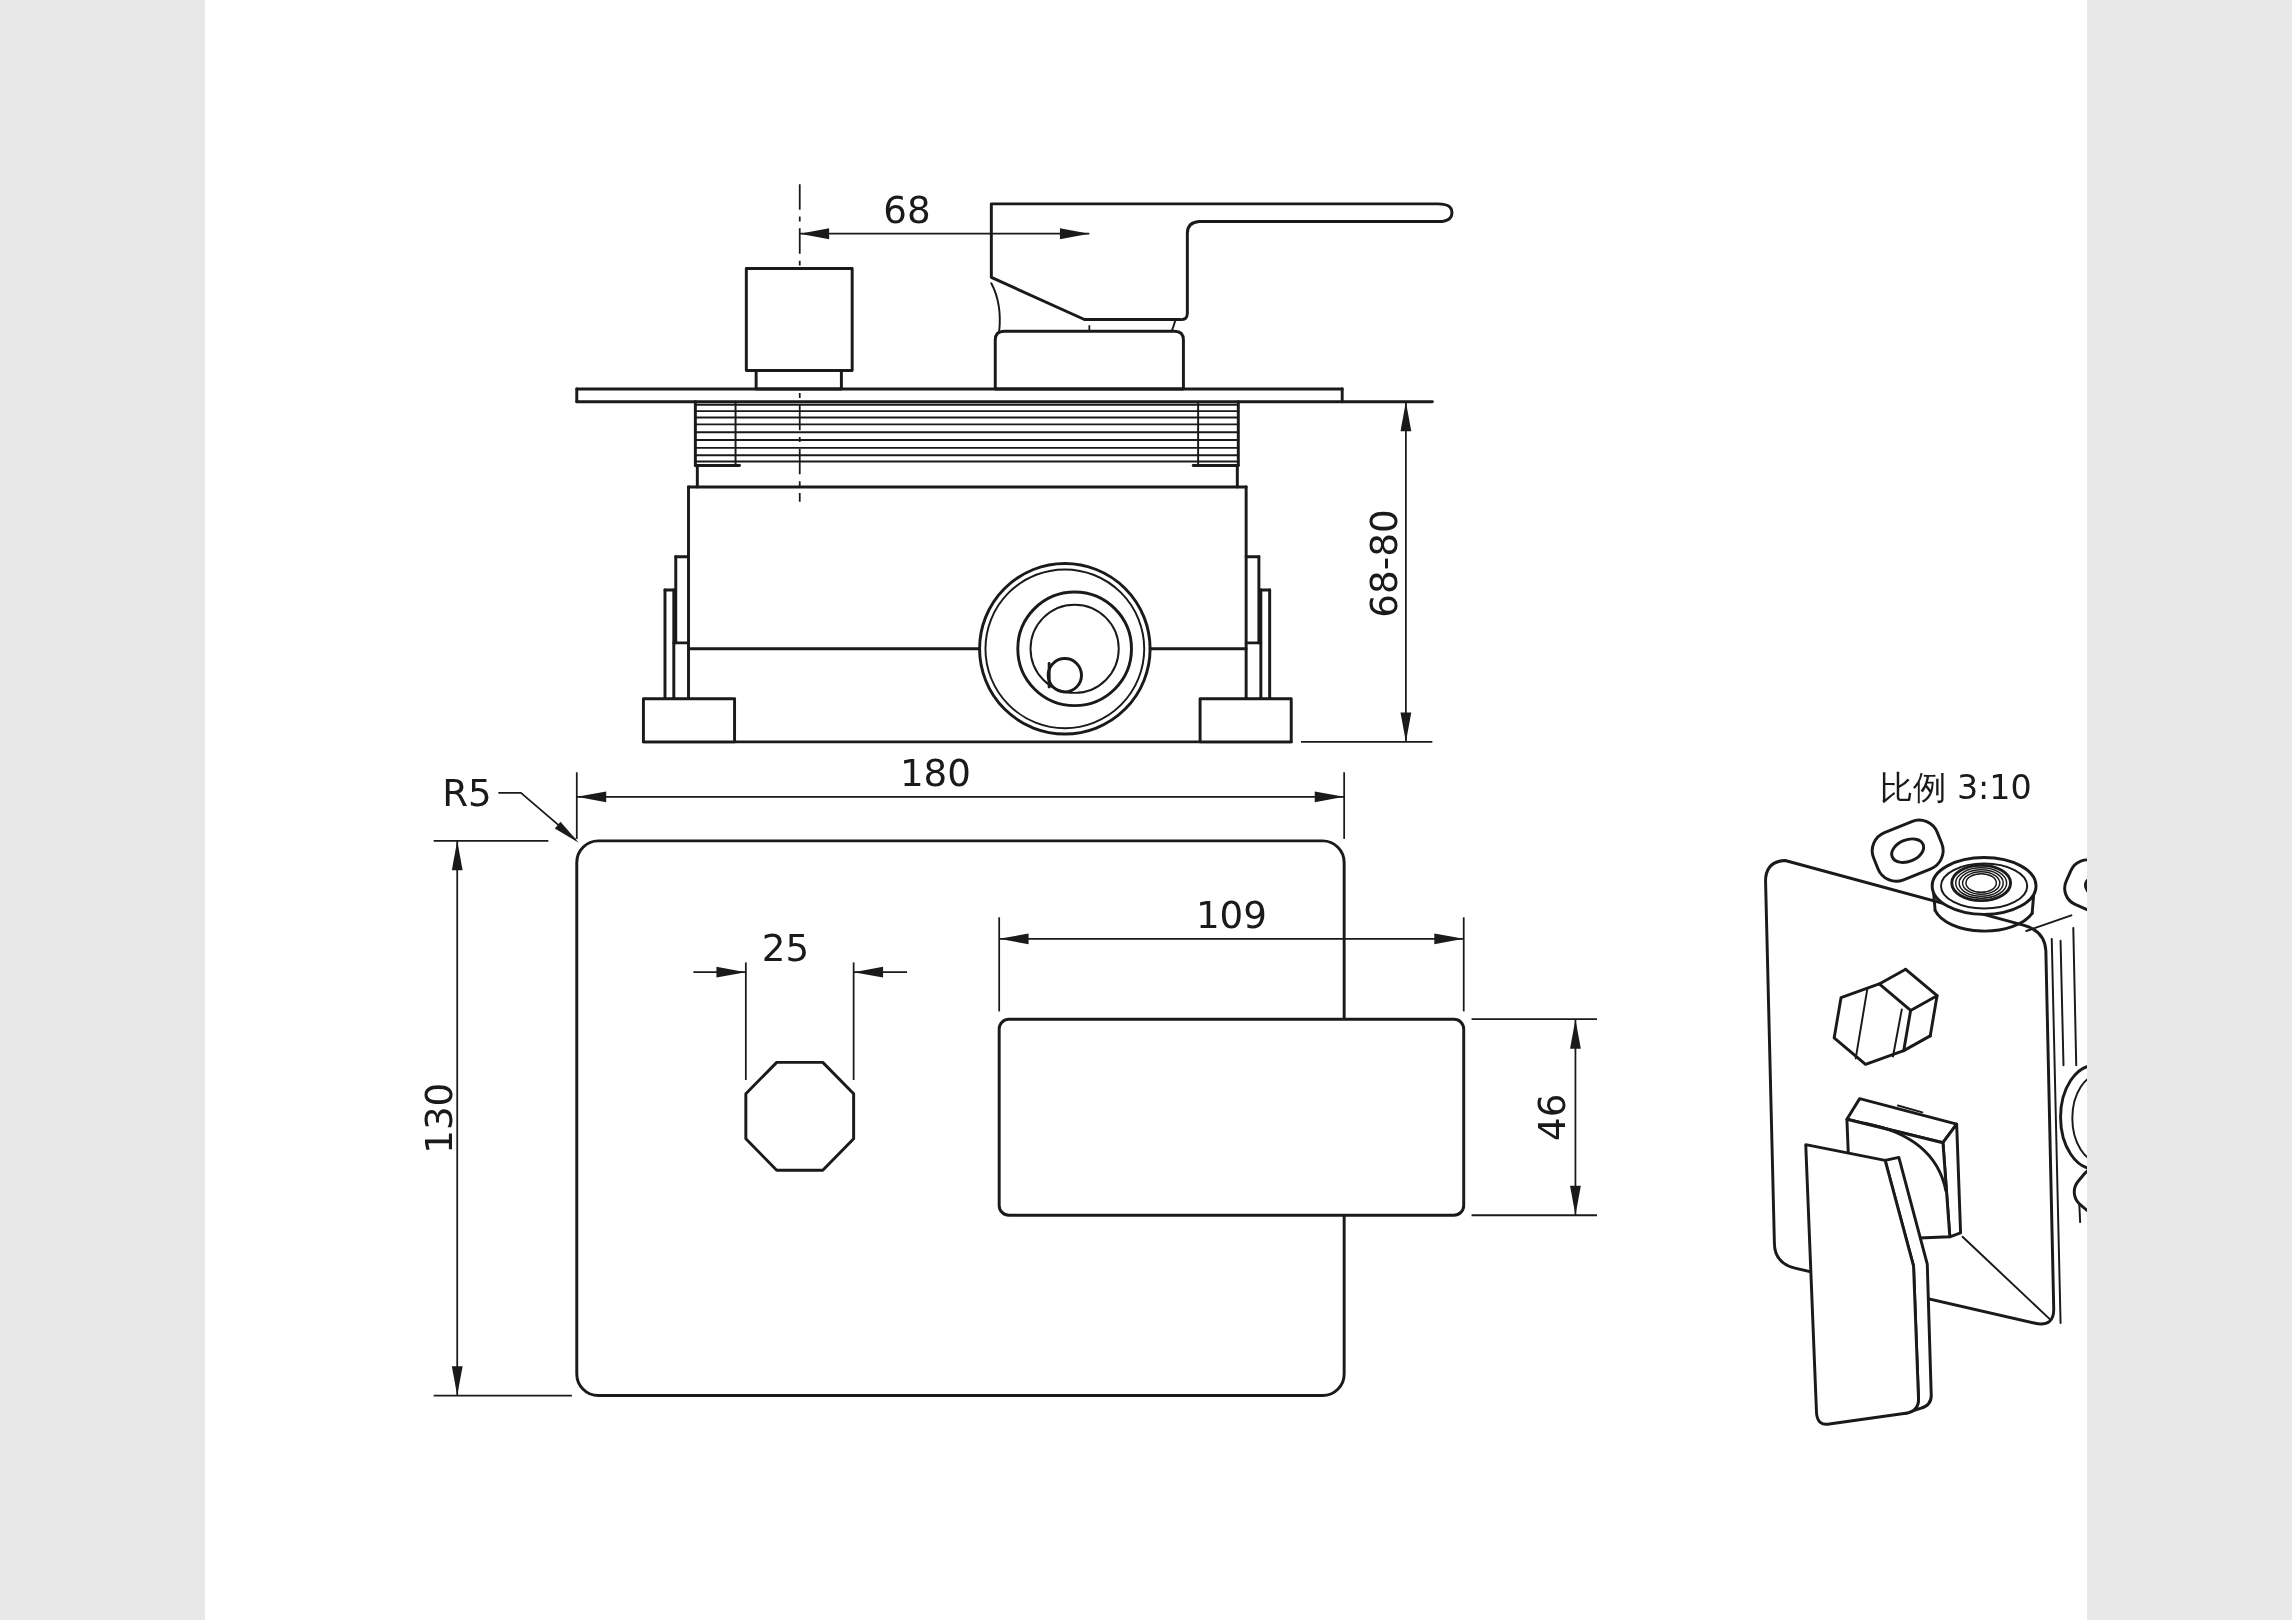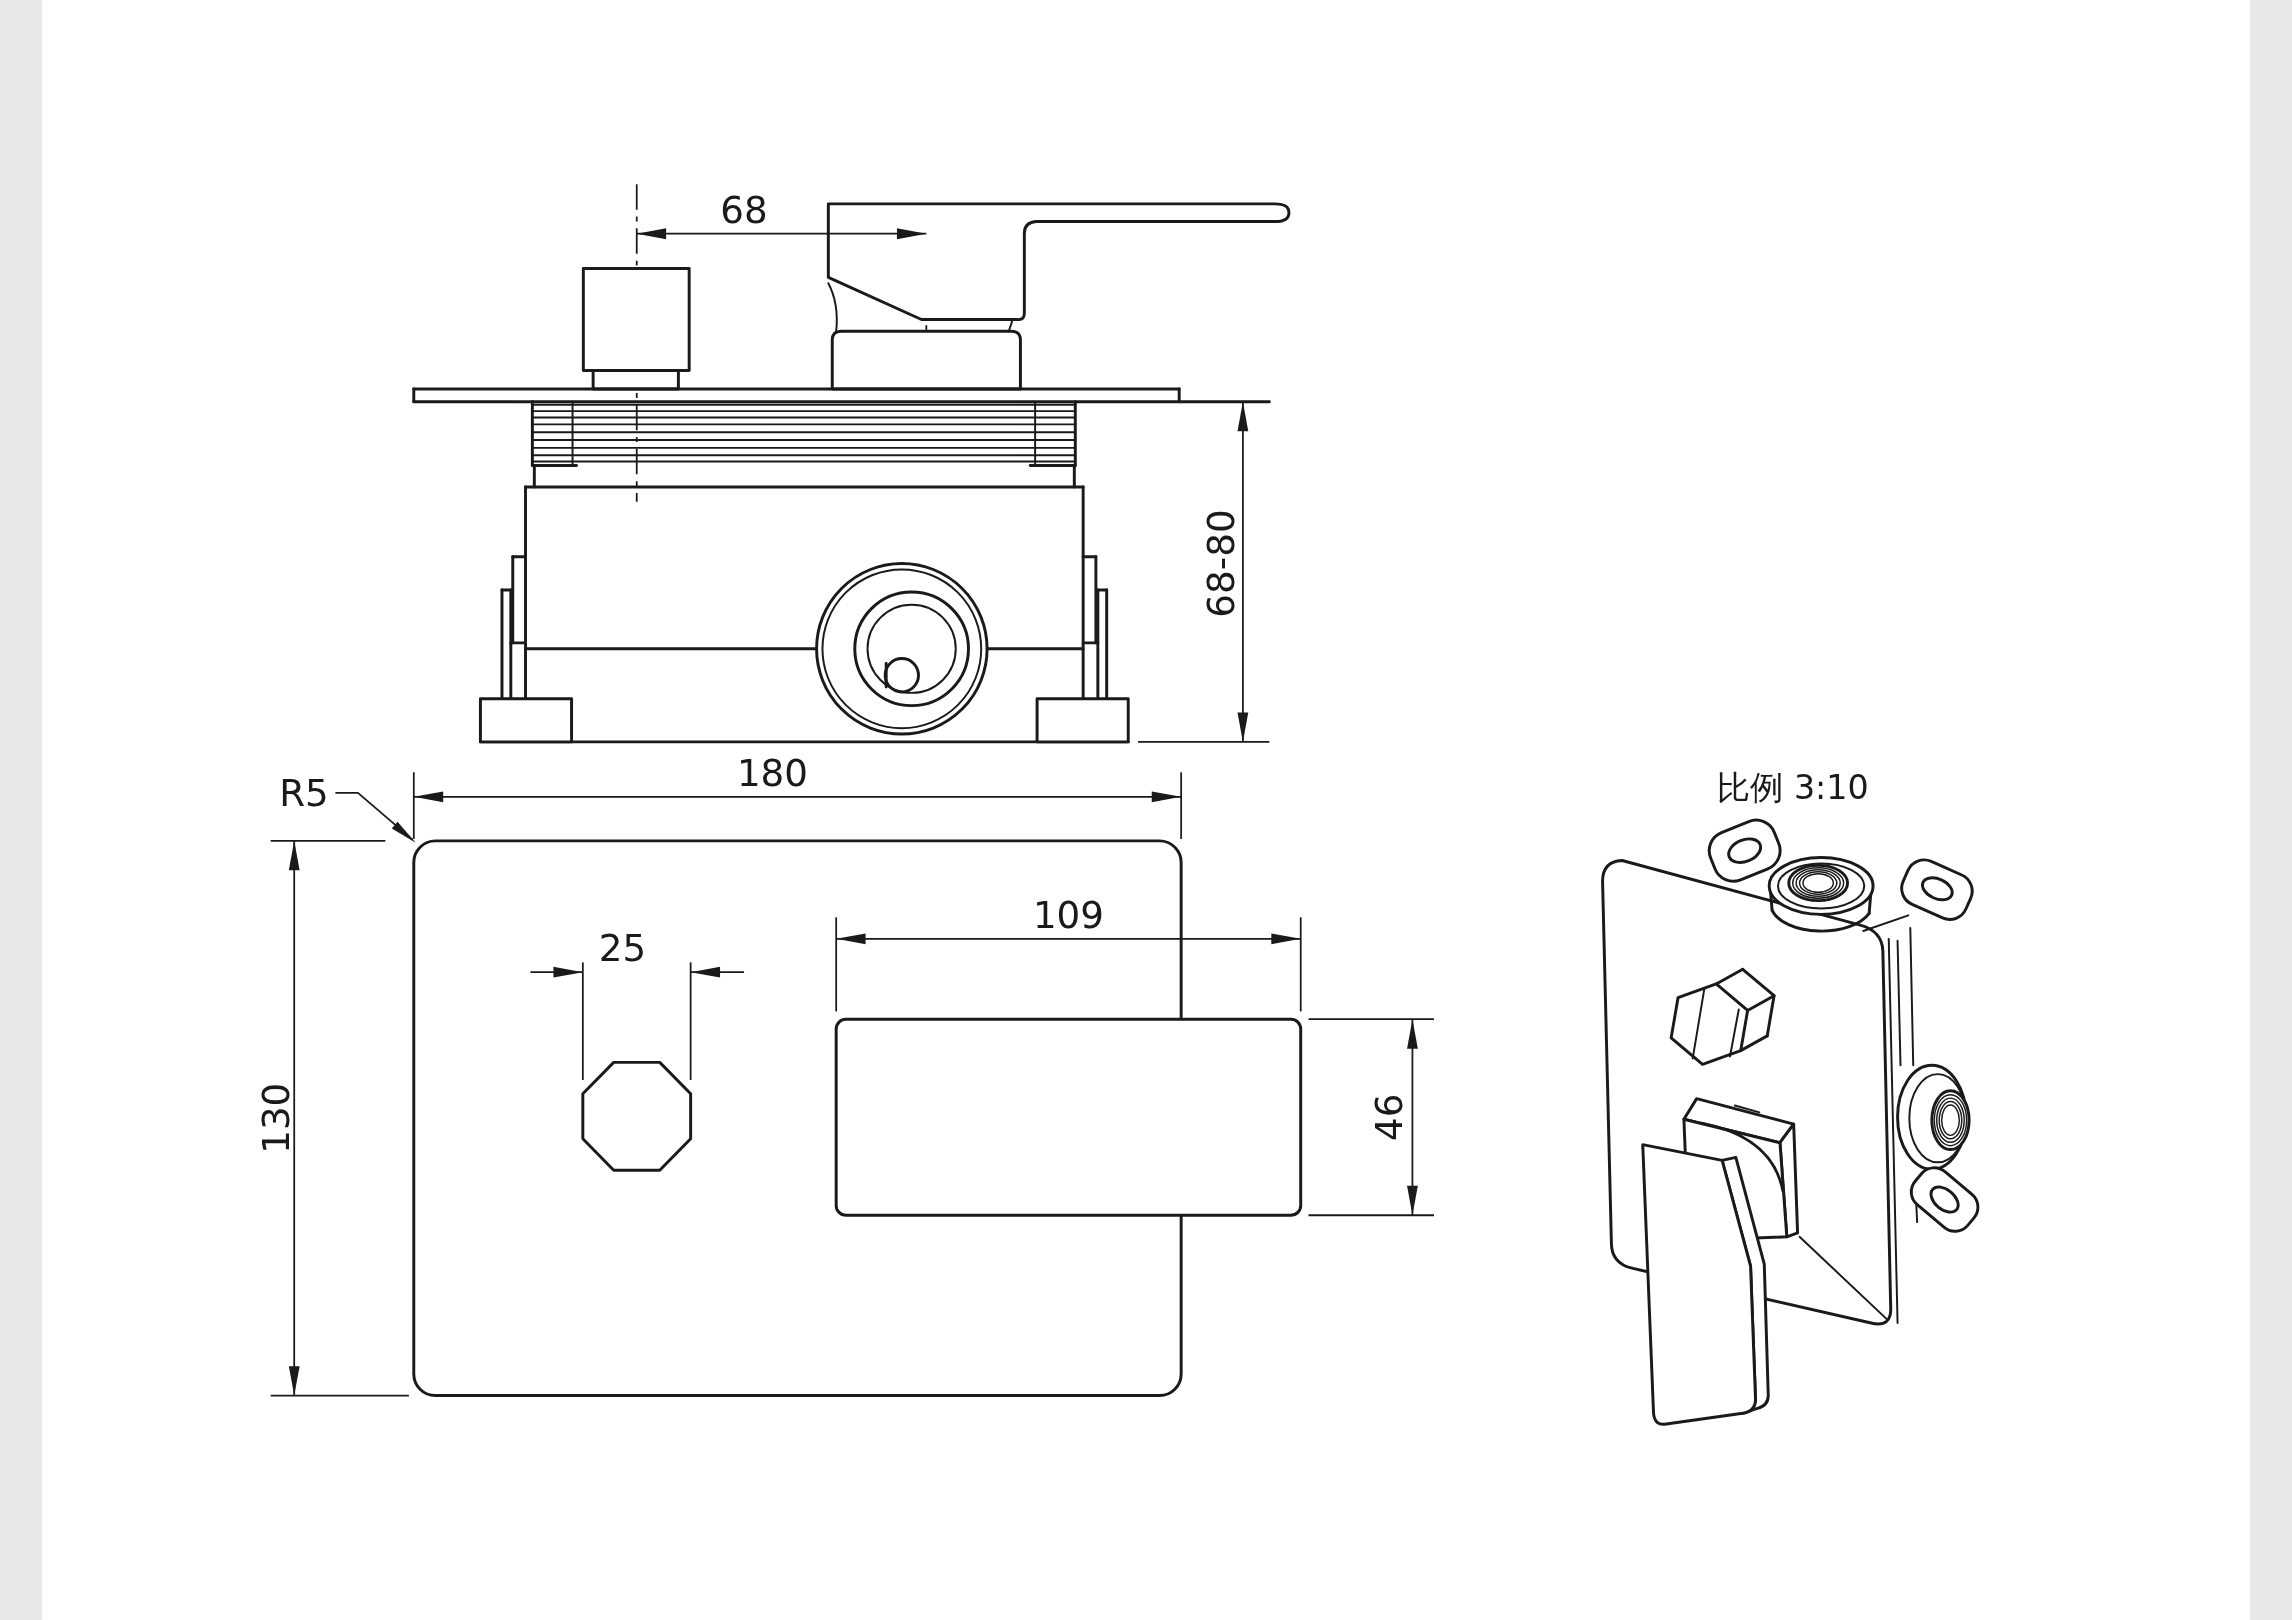--- a/index.html
+++ b/index.html
@@ -1,16 +1,16 @@
 <!DOCTYPE html>
 <html><head>
 <meta charset="utf-8">
 <style>
   html,body{margin:0;padding:0;background:#e8e8e8;}
-  .sheet{width:2208px;height:1620px;background:#ffffff;position:relative;margin:0 auto;overflow:hidden;}
+  .sheet{width:1882px;height:1620px;background:#ffffff;position:relative;margin:0 auto;overflow:hidden;}
   svg{display:block;}
   .ol   {stroke:#1a1a1a;stroke-width:3;fill:none;stroke-linecap:round;stroke-linejoin:round;}
   .olf  {stroke:#1a1a1a;stroke-width:3;fill:#ffffff;stroke-linecap:round;stroke-linejoin:round;}
   .dim  {stroke:#1a1a1a;stroke-width:1.8;fill:none;stroke-linecap:butt;}
   .cl   {stroke:#1a1a1a;stroke-width:1.8;fill:none;stroke-dasharray:26 7 5 7;}
   .thr  {stroke:#1a1a1a;stroke-width:1.5;fill:none;}
   .thin {stroke:#1a1a1a;stroke-width:2;fill:none;stroke-linecap:round;}
   .arr  {fill:#1a1a1a;stroke:none;}
   .dimtxt{font-family:"DejaVu Sans",sans-serif;font-size:38px;fill:#1a1a1a;text-anchor:middle;}
   .scaletxt{font-family:"DejaVu Sans",sans-serif;font-size:34px;fill:#1a1a1a;text-anchor:middle;}

